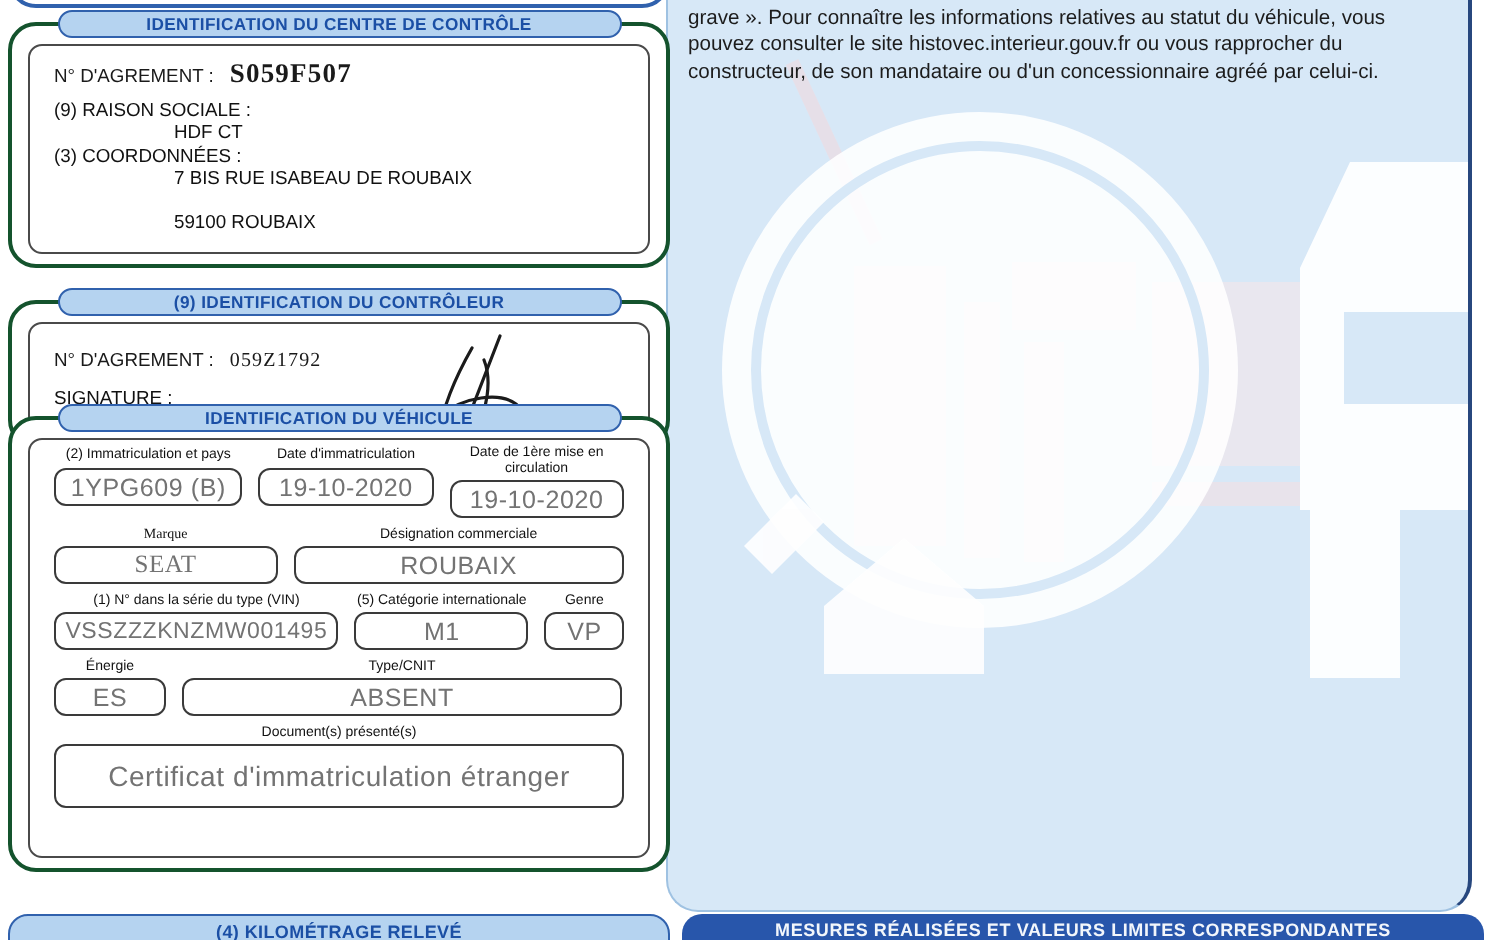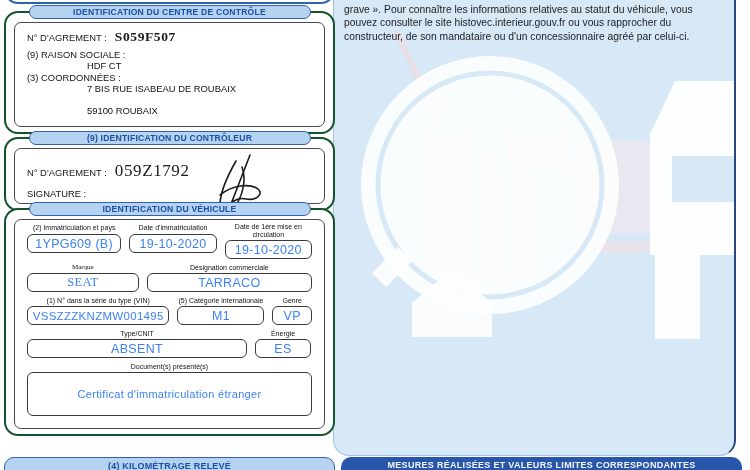--- a/index.html
+++ b/index.html
@@ -44,21 +44,21 @@
     display:flex; align-items:center; justify-content:center;
     color:#1b4fa5; font-weight:bold; font-size:8.6px; letter-spacing:.2px;
     white-space:nowrap; z-index:3;
   }
   .inner {
     position:absolute; left:8px; right:8px; top:9px; bottom:5px;
     border:1.3px solid #4a4a4a; border-radius:7px; background:#fff;
     overflow:hidden;
   }
   .sec-centre   { top:11px;  height:123px; }
-  .sec-ctrl     { top:137px; height:74px;  }
+  .sec-ctrl     { top:150px; height:74px;  }
   .sec-veh      { top:208px; height:228px;padding-left:44px; }
 
   .line  { font-size:9.4px; line-height:11.4px; color:#111; }
   .ind1  { margin-left:12px; }
   .ind2  { margin-left:24px;padding-left:48px; }
   .agr-row { display:flex; align-items:baseline; gap:8px; margin:6px 0 4px 12px; }
   .agr-label { font-size:9.4px; }
   .agr-value { font-size:13.5px; font-weight:bold; letter-spacing:.6px;font-family:Liberation Serif, serif; }
   .spacer10 { height:10px; }
 
@@ -72,23 +72,23 @@
   .vlabel {
     font-size:7px; line-height:7.6px; color:#111; text-align:center;
     display:flex; align-items:flex-end; justify-content:center;
     min-height:9px; margin-bottom:2px; white-space:nowrap;
   }
   .vlabel.wrap { white-space:normal; min-height:15px; }
   .vbox {
     border:1.4px solid #3a3a3a; border-radius:6px; background:#fff;
     width:100%; height:19px;
     display:flex; align-items:center; justify-content:center;
-    font-size:12.5px; letter-spacing:.3px; color:#3b82f6;
-  }
-  .vbox.tall { height:44px; font-size:11px; }
+    font-size:12.5px; letter-spacing:.3px; color:#737373;
+  }
+  .vbox.tall { height:32px; font-size:14px; }
   .w95{width:95px;} .w88{width:88px;} .w112{width:112px;font-family:Liberation Serif, serif;} .w166{width:166px;}
   .w144{width:144px;} .w40{width:40px;} .w220{width:220px;} .w56{width:56px;}
   .wfull{width:100%;}
 
   
   .band-kilo {
     position:absolute; left:4px; top:457px; width:331px; height:18px;
     background:#b5d3f0; border:1.6px solid #3061ad; border-radius:10px 10px 0 0;
     display:flex; justify-content:center; padding-top:3px;
     color:#1b4fa5; font-weight:bold; font-size:9px; letter-spacing:.2px;
@@ -150,21 +150,21 @@
       <div class="spacer10"></div>
       <div class="line ind2">59100 ROUBAIX</div>
     </div>
   </div>
 
   <div class="section sec-ctrl">
     <div class="band">(9) IDENTIFICATION DU CONTRÔLEUR</div>
     <div class="inner">
       <div class="agr-row" style="margin-top:12px;">
         <span class="agr-label">N° D'AGREMENT :</span>
-        <span class="agr-value" style="font-weight:normal; font-size:17px;">059Z1792</span>
+        <span class="agr-value" style="font-weight:normal; font-size:10px;">059Z1792</span>
       </div>
       <div class="line ind1 sig-label">SIGNATURE :</div>
       <svg class="signature-svg" width="70" height="72" viewBox="0 0 70 72">
         <g fill="none" stroke="#1b1b1b" stroke-width="1.6" stroke-linecap="round">
           <path d="M44,4 L20,66"></path>
           <path d="M30,10 C22,24 14,42 14,54 C14,64 22,64 30,54 C38,42 40,26 36,16"></path>
           <path d="M14,44 C26,34 44,32 52,38 C58,43 50,50 40,48 C30,46 22,52 24,60 C26,68 38,64 46,52"></path>
         </g>
       </svg>
     </div>
@@ -190,48 +190,48 @@
           </div>
         </div>
 
         <div class="vrow">
           <div class="vcol w112">
             <div class="vlabel">Marque</div>
             <div class="vbox">SEAT</div>
           </div>
           <div class="vcol w166">
             <div class="vlabel">Désignation commerciale</div>
-            <div class="vbox">TARRACO</div>
+            <div class="vbox">ROUBAIX</div>
           </div>
         </div>
 
         <div class="vrow">
           <div class="vcol w144">
             <div class="vlabel">(1) N° dans la série du type (VIN)</div>
             <div class="vbox" style="font-size:11.5px;">VSSZZZKNZMW001495</div>
           </div>
           <div class="vcol w88">
             <div class="vlabel">(5) Catégorie internationale</div>
             <div class="vbox">M1</div>
           </div>
           <div class="vcol w40">
             <div class="vlabel">Genre</div>
             <div class="vbox">VP</div>
           </div>
         </div>
 
         <div class="vrow">
+          <div class="vcol w56">
+            <div class="vlabel">Énergie</div>
+            <div class="vbox">ES</div>
+          </div>
           <div class="vcol w220">
             <div class="vlabel">Type/CNIT</div>
             <div class="vbox">ABSENT</div>
           </div>
-          <div class="vcol w56">
-            <div class="vlabel">Énergie</div>
-            <div class="vbox">ES</div>
-          </div>
         </div>
 
         <div class="vrow">
           <div class="vcol wfull">
             <div class="vlabel">Document(s) présenté(s)</div>
             <div class="vbox tall">Certificat d'immatriculation étranger</div>
           </div>
         </div>
 
       </div>

